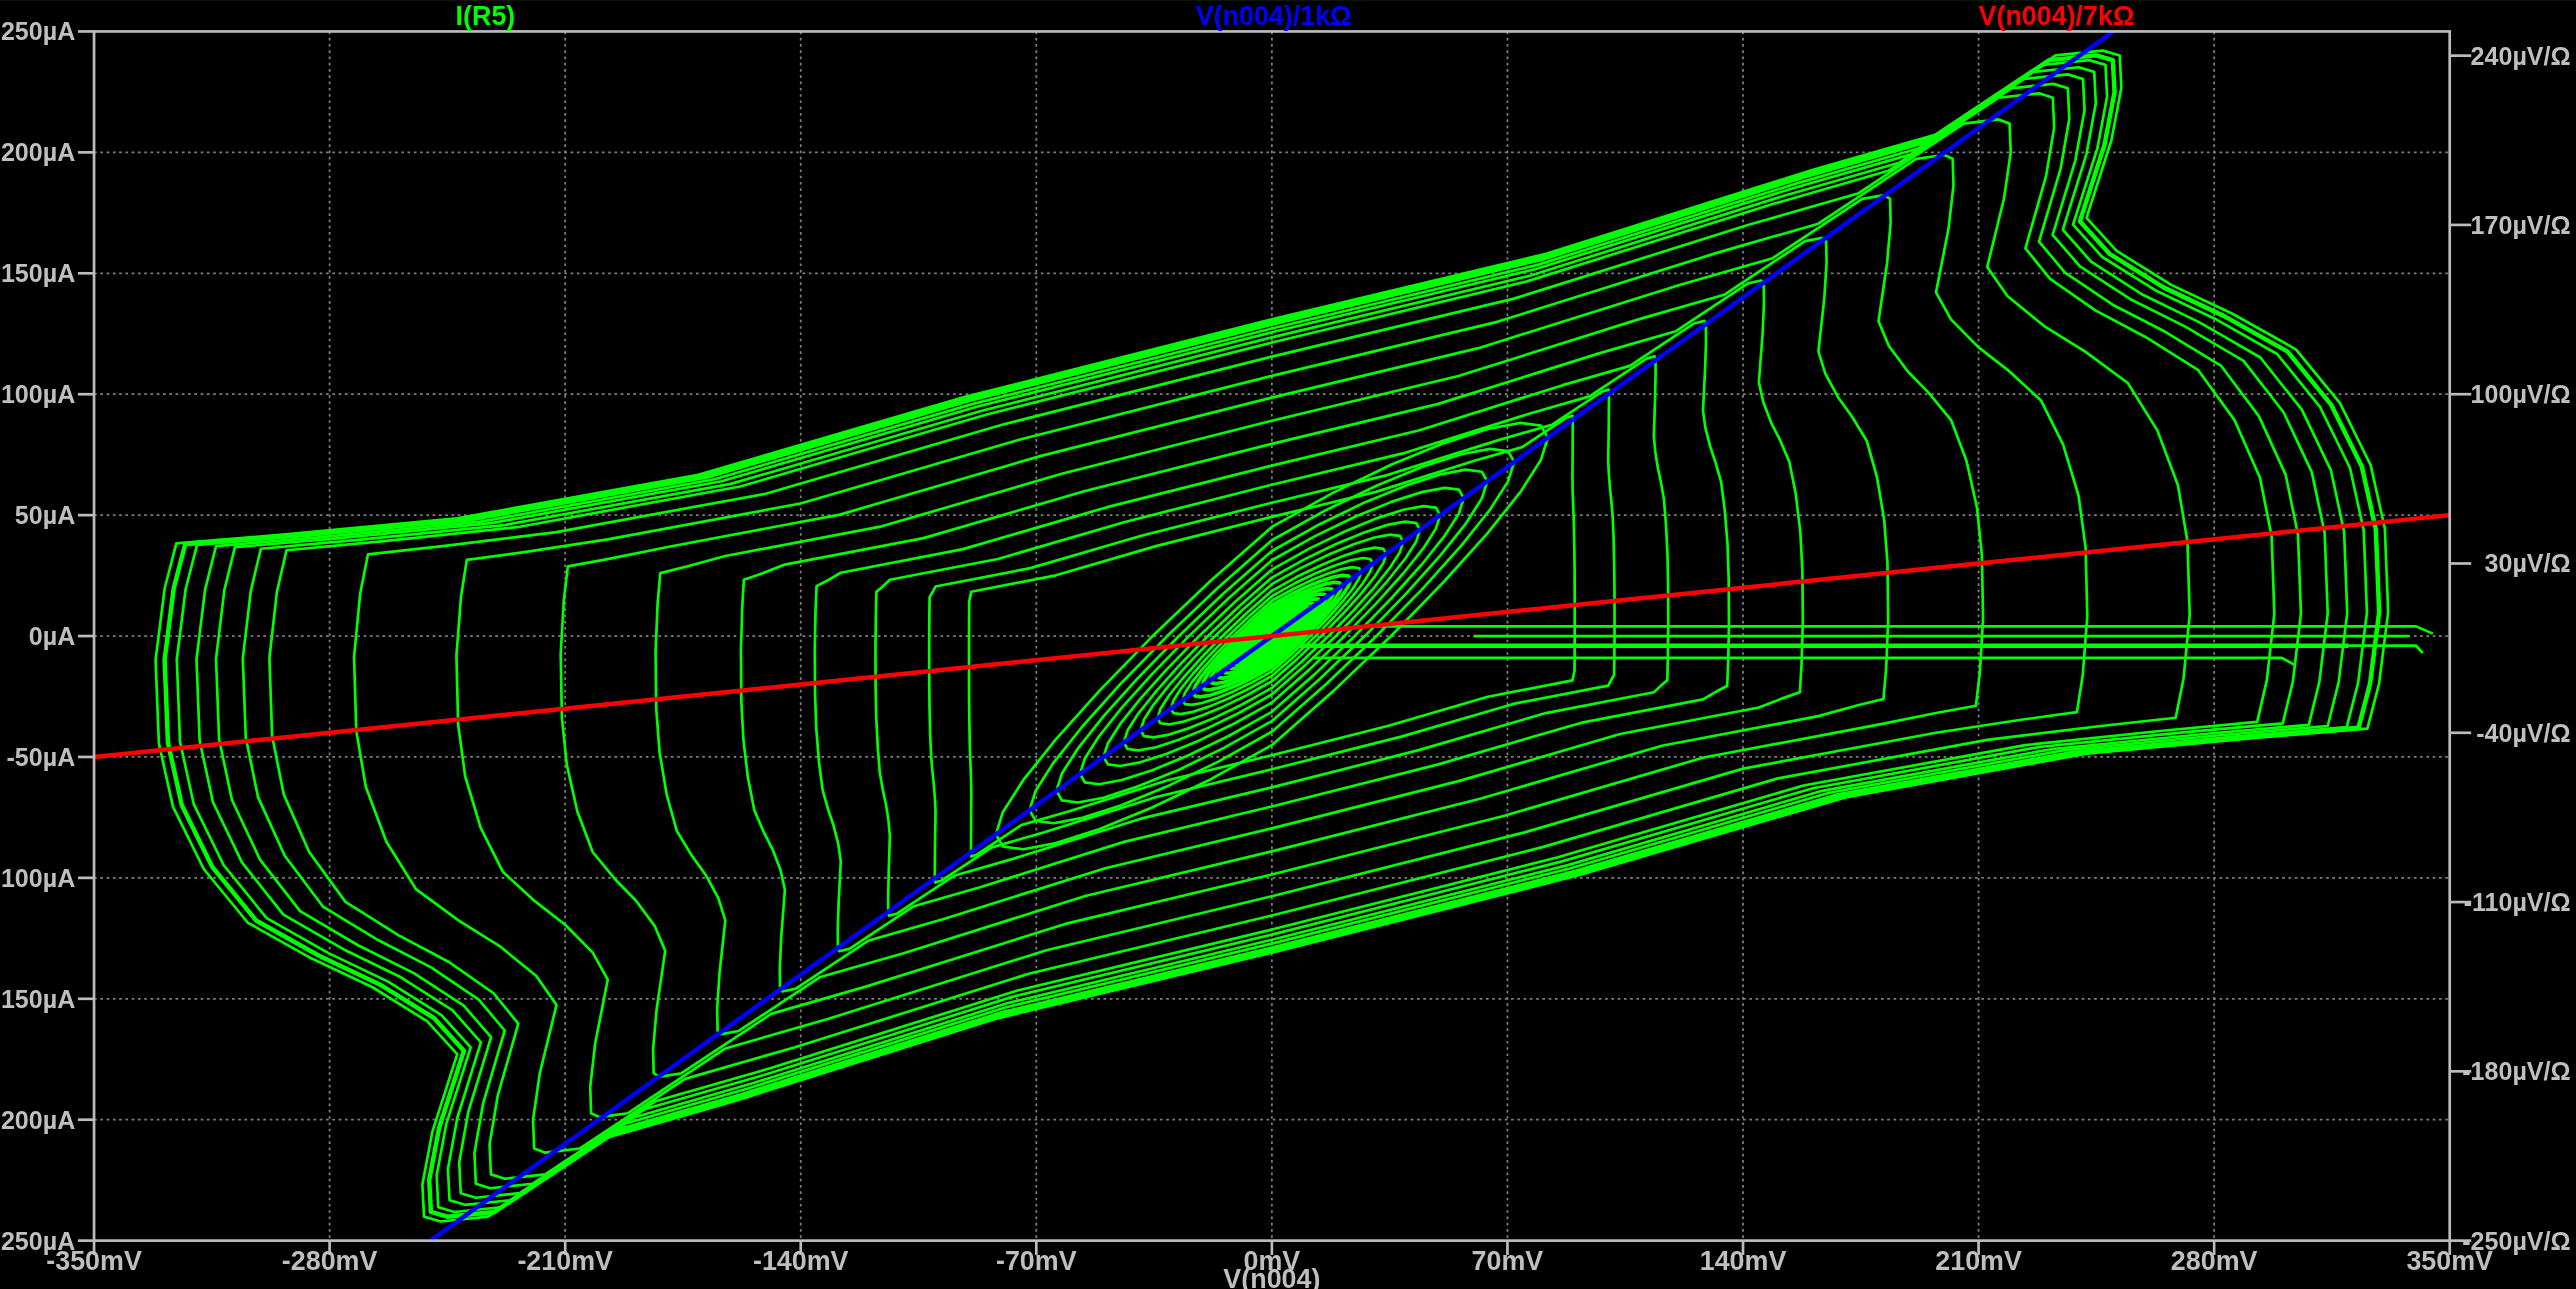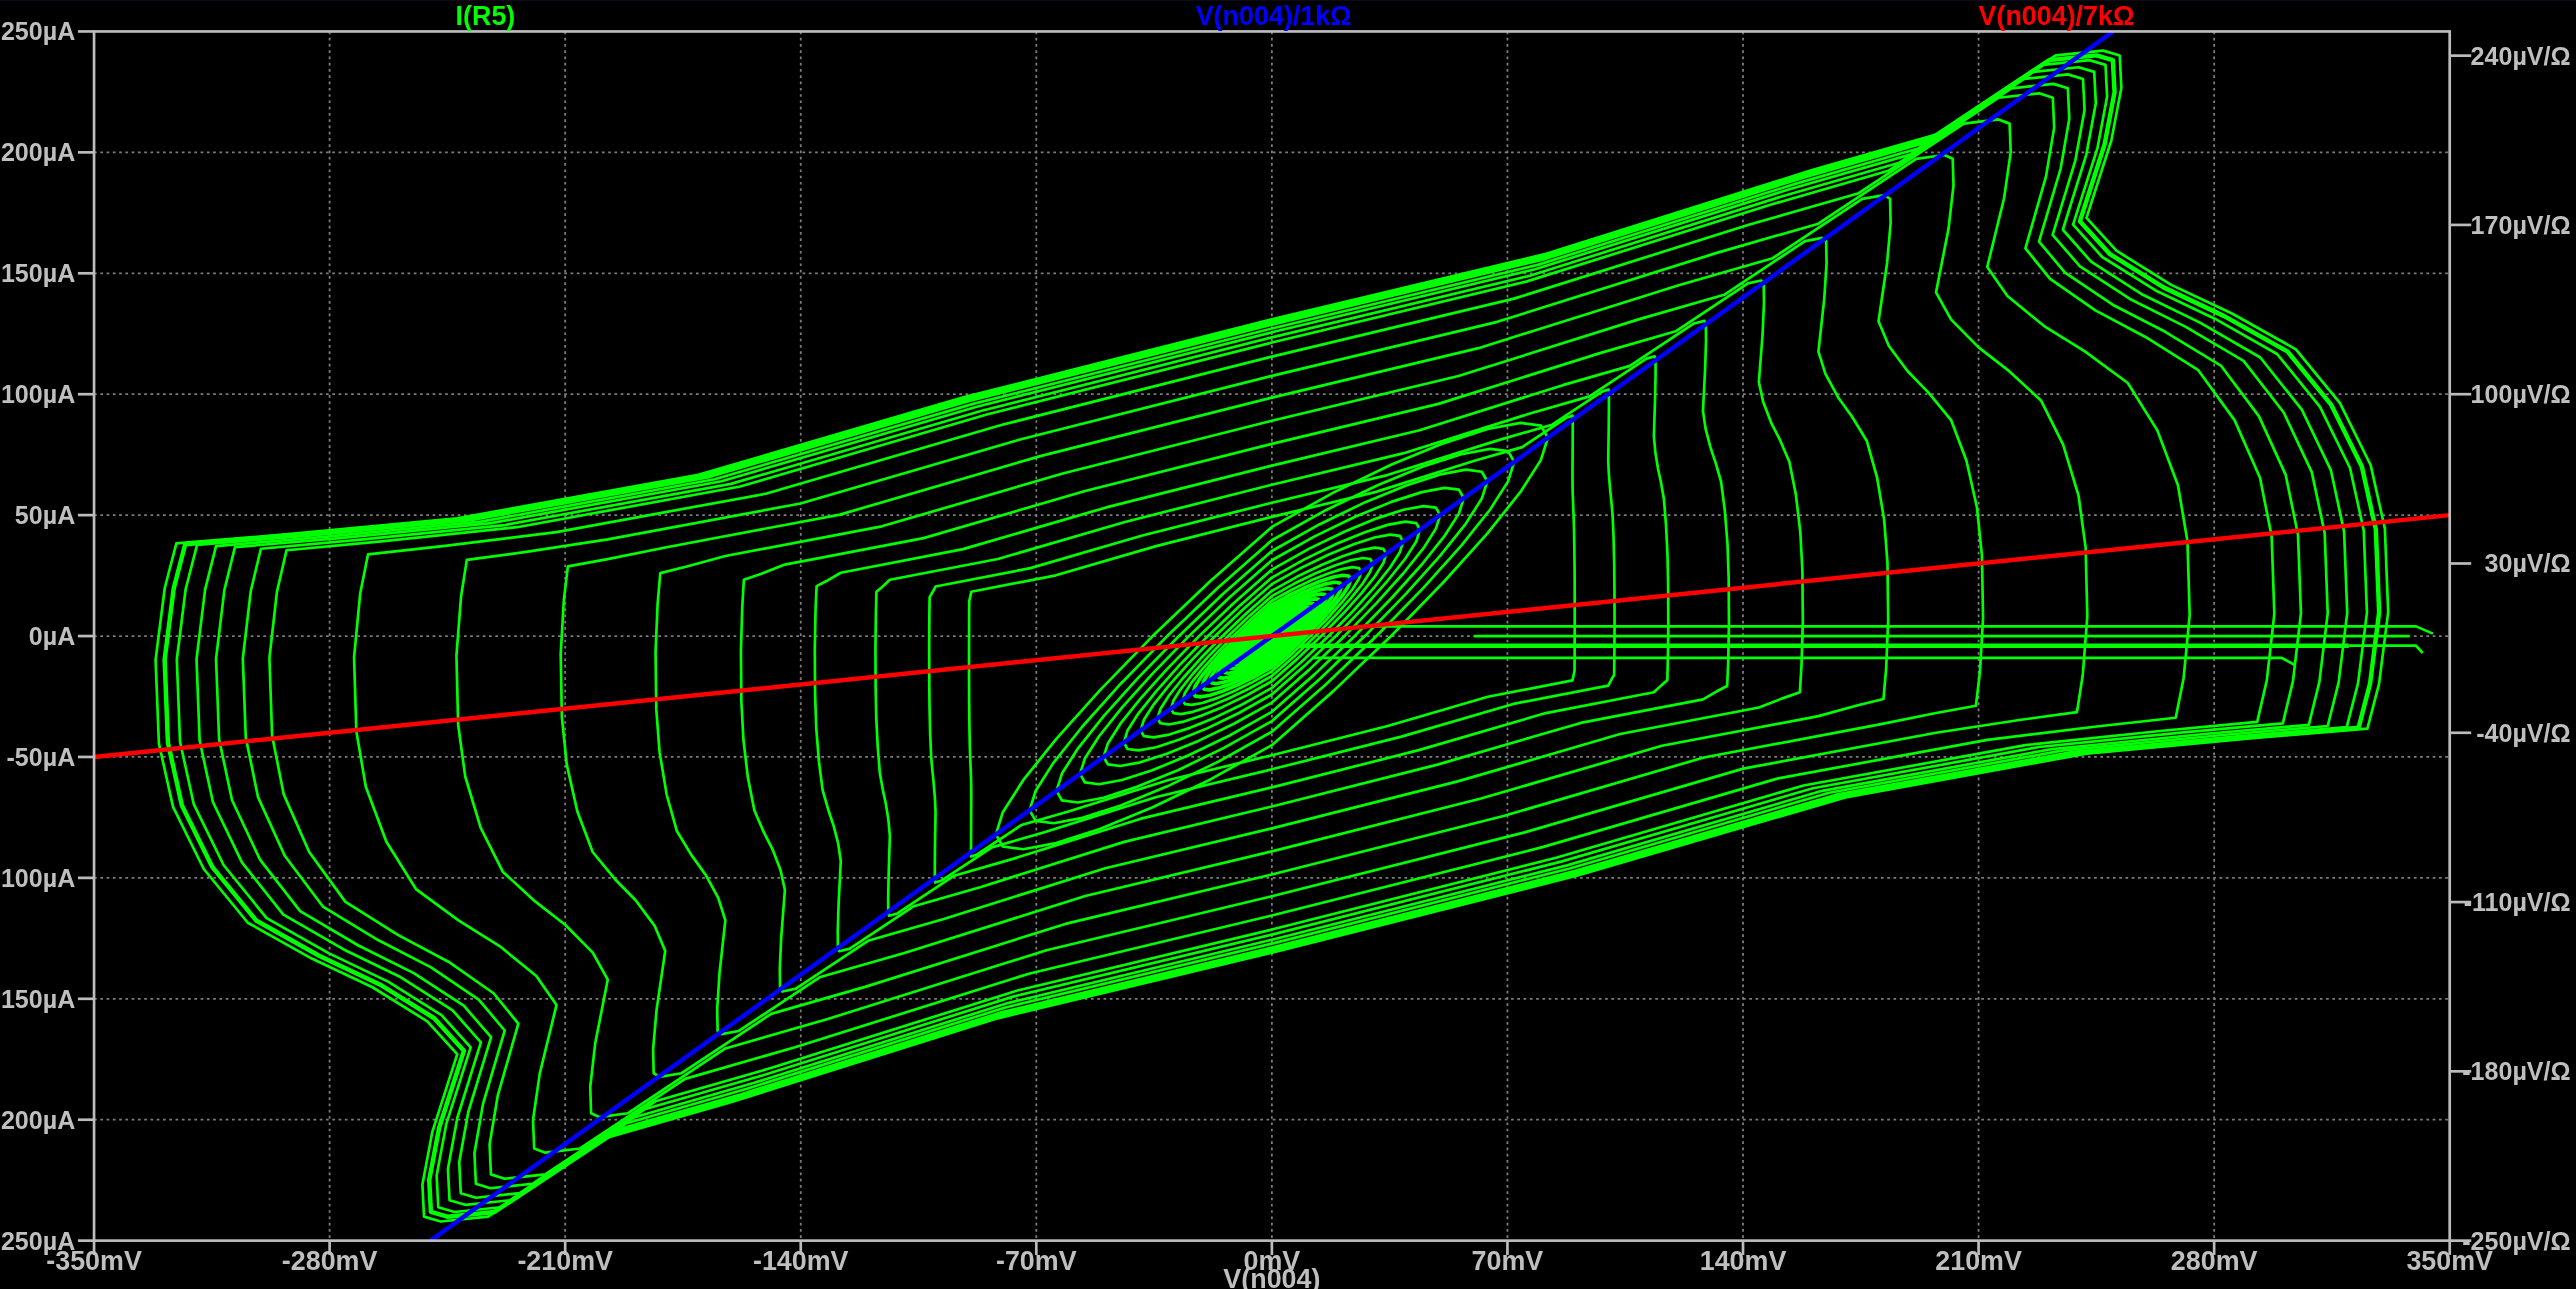--- a/index.html
+++ b/index.html
@@ -1,16 +1,16 @@
 <!DOCTYPE html>
 <html style="font-size:14.3px"><head>
 <meta charset="utf-8">
 <style>
   html,body{margin:0;padding:0;background:#000;}
-  .viewport{width:2576px;height:1290px;background:#8b5cf6;position:relative;overflow:hidden;}
+  .viewport{width:2576px;height:1290px;background:#84cc16;position:relative;overflow:hidden;}
   svg{display:block;}
   text{font-family:"Liberation Sans","DejaVu Sans",sans-serif;font-weight:bold;}
   .trace-title{font-size:30px;text-anchor:middle;}
   .x-axis-title{font-size:30px;text-anchor:middle;fill:#bfbfbf;}
 </style>
 </head>
 <body>
 
 <div class="viewport">
   <svg id="plot" width="2576" height="1290" viewBox="0 0 2876 1440">

